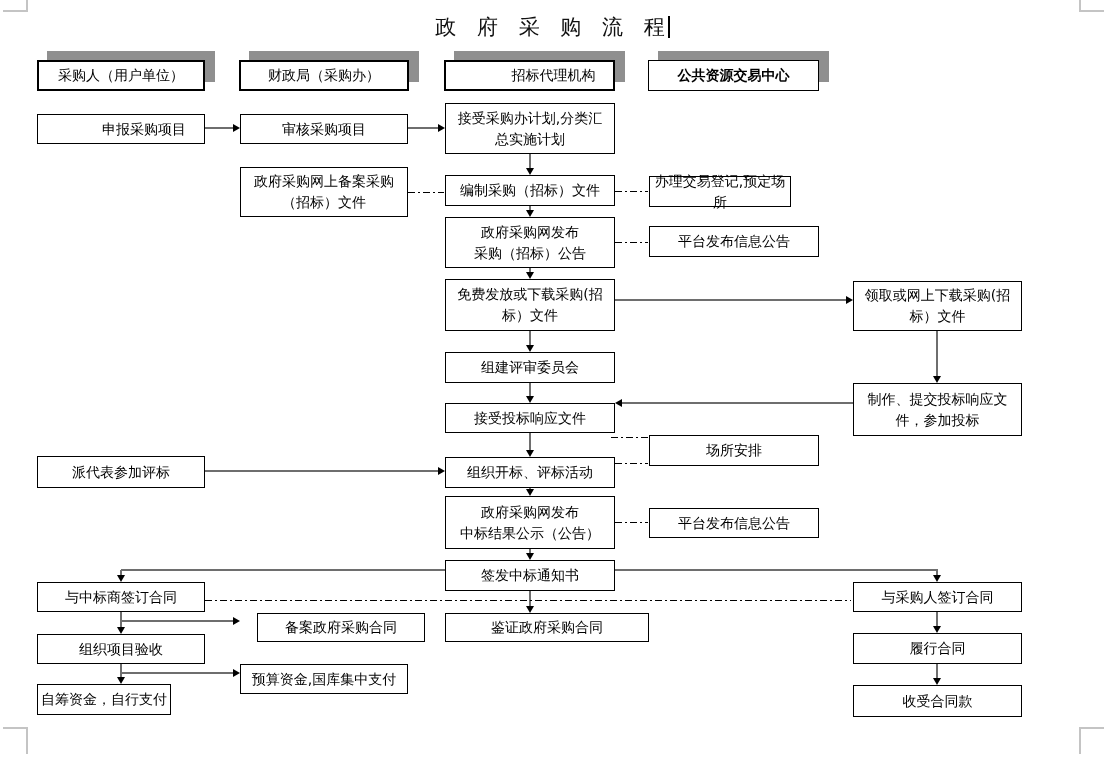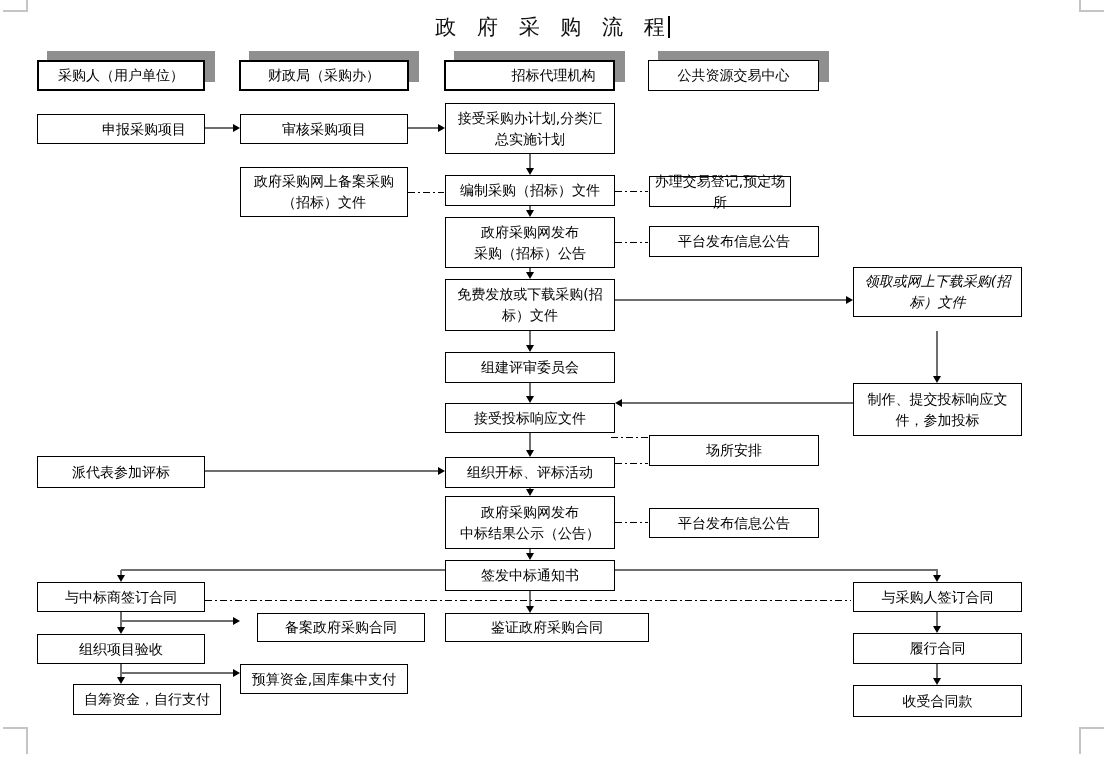--- a/index.html
+++ b/index.html
@@ -7,54 +7,54 @@
         font-family:"DejaVu Sans","Liberation Sans",sans-serif;color:#000;}
   
   .title{position:absolute;left:0;right:0;top:13px;text-align:center;
          font-family:"DejaVu Serif","Liberation Serif",serif;
          font-size:21px;letter-spacing:7px;color:#111;}
   .cursor{display:inline-block;width:2px;height:22px;background:#000;vertical-align:-4px;margin-left:-4px;}
   
   .hdr{position:absolute;box-sizing:border-box;background:#fff;border:2px solid #000;
        display:flex;align-items:center;justify-content:center;font-size:14px;
        box-shadow:10px -9px 0 0 #8f8f8f;}
-  .hdr.thin{border-width:1px;}
+  .hdr.thin{border-width:1px;font-weight:bold;}
   #h1{left:37px;top:60px;width:168px;height:31px;}
   #h2{left:239px;top:60px;width:170px;height:31px;}
   #h3{left:444px;top:60px;width:171px;height:31px;padding-left:48px;}
   #h4{left:648px;top:60px;width:171px;height:31px;}
   #h5{left:852px;top:60px;width:170px;height:31px;}
   
   .node{position:absolute;box-sizing:border-box;background:#fff;border:1px solid #000;
         display:flex;align-items:center;justify-content:center;text-align:center;
         font-size:14px;line-height:1.5;white-space:pre-line;padding:0 2px;}
   #c1b1{left:37px;top:114px;width:168px;height:30px;padding-left:48px;}
   #c1b2{left:37px;top:456px;width:168px;height:32px;}
   #c1b3{left:37px;top:582px;width:168px;height:30px;}
   #c1b4{left:37px;top:634px;width:168px;height:30px;}
-  #c1b5{left:37px;top:684px;width:148px;height:31px;margin-left:36px;}
+  #c1b5{left:37px;top:684px;width:134px;height:31px;}
   #c2b1{left:240px;top:114px;width:168px;height:30px;}
   #c2b2{left:240px;top:167px;width:168px;height:50px;}
   #c2b3{left:240px;top:613px;width:168px;height:29px;margin-left:17px;}
   #c2b4{left:240px;top:664px;width:168px;height:30px;}
   #c3b1{left:445px;top:103px;width:170px;height:51px;}
   #c3b2{left:445px;top:175px;width:170px;height:31px;}
   #c3b3{left:445px;top:217px;width:170px;height:51px;}
   #c3b4{left:445px;top:279px;width:170px;height:52px;}
   #c3b5{left:445px;top:352px;width:170px;height:31px;}
   #c3b6{left:445px;top:403px;width:170px;height:30px;}
   #c3b7{left:445px;top:457px;width:170px;height:31px;}
   #c3b8{left:445px;top:496px;width:170px;height:53px;}
   #c3b9{left:445px;top:560px;width:170px;height:31px;}
   #c3b10{left:445px;top:613px;width:204px;height:29px;}
   #c4b1{left:649px;top:176px;width:142px;height:31px;}
   #c4b2{left:649px;top:226px;width:170px;height:31px;}
   #c4b3{left:649px;top:435px;width:170px;height:31px;}
   #c4b4{left:649px;top:508px;width:170px;height:30px;}
-  #c5b1{left:853px;top:267px;width:169px;height:50px;font-style:italic;}
+  #c5b1{left:853px;top:281px;width:169px;height:50px;}
   #c5b2{left:853px;top:383px;width:169px;height:53px;}
   #c5b3{left:853px;top:582px;width:169px;height:30px;}
   #c5b4{left:853px;top:633px;width:169px;height:31px;}
   #c5b5{left:853px;top:685px;width:169px;height:32px;}
   
   .vln{position:absolute;width:2px;background:#6e6e6e;}
   .hln{position:absolute;height:2px;background:#6e6e6e;}
   .dd{position:absolute;height:1px;
       background:repeating-linear-gradient(to right,#000 0 7px,transparent 7px 10px,#000 10px 12px,transparent 12px 15px);}
   .ah{position:absolute;width:0;height:0;}

